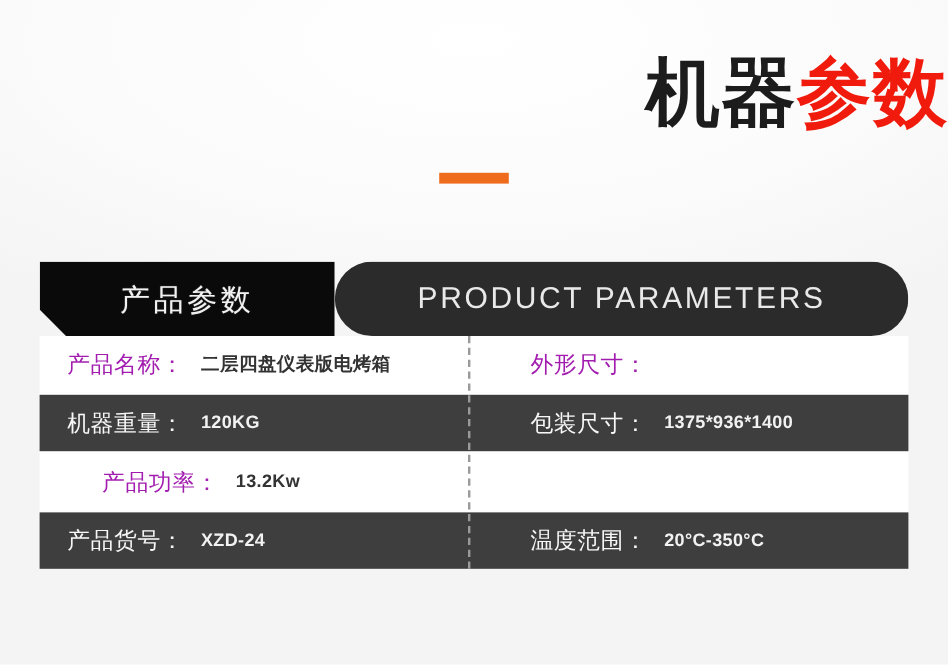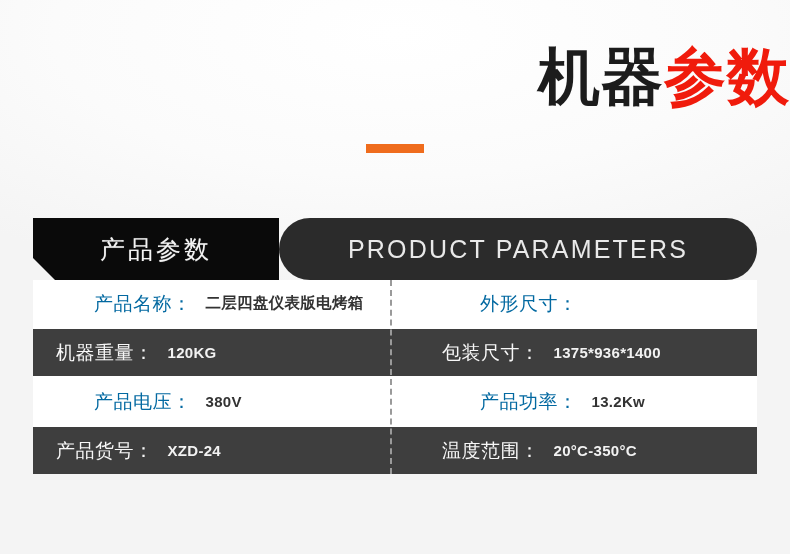--- a/index.html
+++ b/index.html
@@ -140,21 +140,21 @@
     font-size: 15px;
     font-weight: 700;
     letter-spacing: 0.3px;
     white-space: nowrap;
     margin-left: 14px;
   }
   .val.cjk {
     font-family: "DejaVu Sans", "Liberation Sans", sans-serif;
     font-size: 15.5px;
   }
-  .row.light .lbl { color: #0369a1; margin-left: 38px; }
+  .row.light .lbl { color: #a21caf; }
   .row.light .val { color: #333333; }
   .row.dark  .lbl { color: #f7f7f7; }
   .row.dark  .val { color: #f2f2f2; }
 
   
   .divider {
     position: absolute;
     left: 357px;
     top: 0;
     bottom: 0;
@@ -204,24 +204,20 @@
         <span class="val">120KG</span>
       </div>
       <div class="cell right">
         <span class="lbl">包装尺寸：</span>
         <span class="val">1375*936*1400</span>
       </div>
     </div>
     <div class="row-gap"></div>
 
     <div class="row light">
-      <div class="cell left">
-        <span class="lbl">产品电压：</span>
-        <span class="val">380V</span>
-      </div>
       <div class="cell right">
         <span class="lbl">产品功率：</span>
         <span class="val">13.2Kw</span>
       </div>
     </div>
     <div class="row-gap"></div>
 
     <div class="row dark">
       <div class="cell left">
         <span class="lbl">产品货号：</span>

